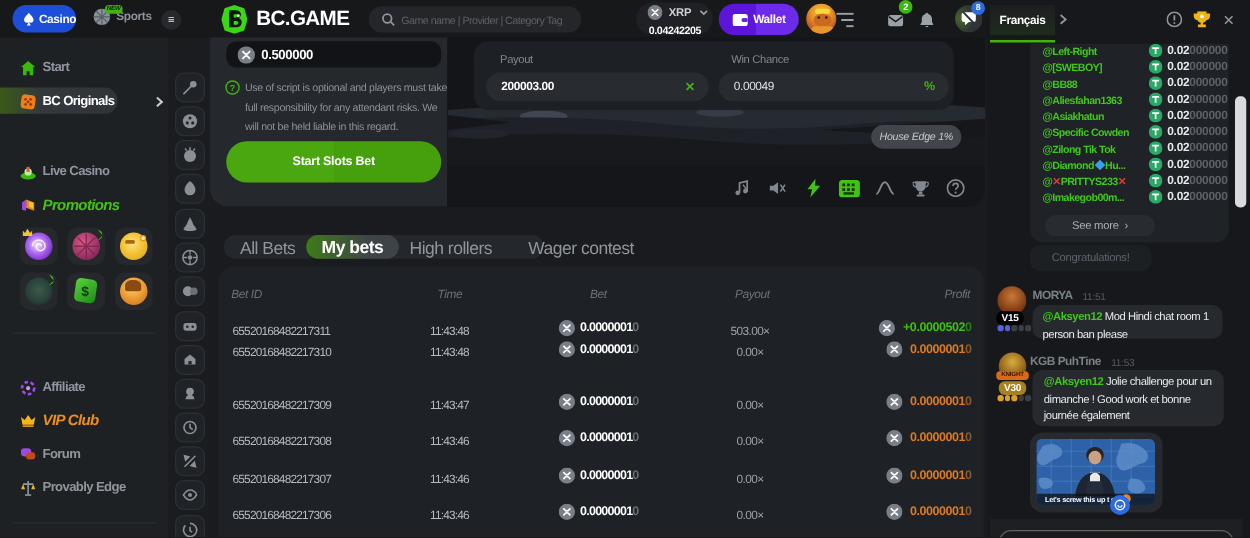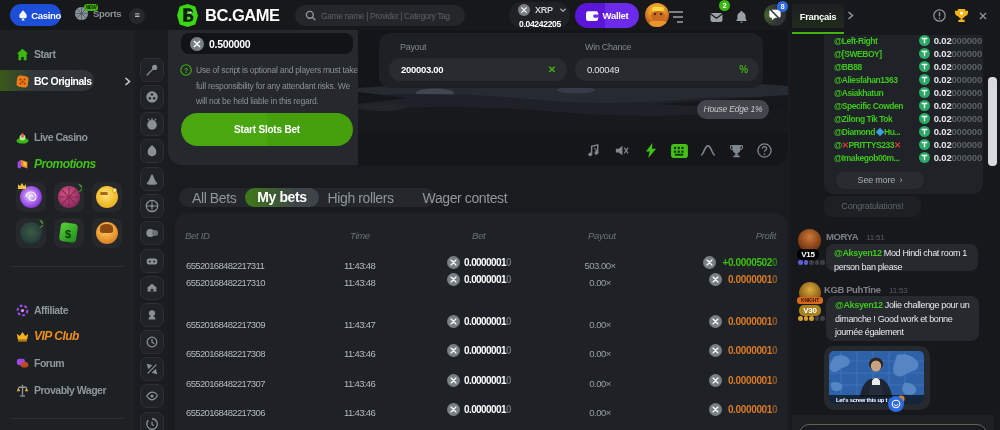--- a/index.html
+++ b/index.html
@@ -191,21 +191,21 @@
           <rect x="6" y="6" width="9" height="7" rx="3" fill="#c2491f"></rect>
         </svg>
       <span class="t">Forum</span>
     </div>
     <div class="side-item" style="top:348px;">
       <svg class="ic" viewBox="0 0 16 16">
           <path d="M8 1v13M3 4h10" stroke="#8f969d" stroke-width="1.6"></path>
           <path d="M3 4L1 9h4zM13 4l-2 5h4z" fill="#e8b43a"></path>
           <rect x="5" y="14" width="6" height="1.6" fill="#8f969d"></rect>
         </svg>
-      <span class="t">Provably Wager</span>
+      <span class="t">Provably Edge</span>
     </div>
     <div class="divider" style="top:388px;"></div>
   </div>
   <div id="strip">
     <div class="tile" style="top:28px;"><svg width="14" height="14" viewBox="0 0 16 16" style="margin:4px">
           <circle cx="11" cy="5" r="3" fill="#8a9096"></circle>
           <path d="M9 7L2 14" stroke="#8a9096" stroke-width="1.5" fill="none"></path>
         </svg></div>
     <div class="tile" style="top:55px;"><svg width="14" height="14" viewBox="0 0 16 16" style="margin:4px">
           <circle cx="8" cy="8" r="6.5" fill="#8a9096"></circle>

